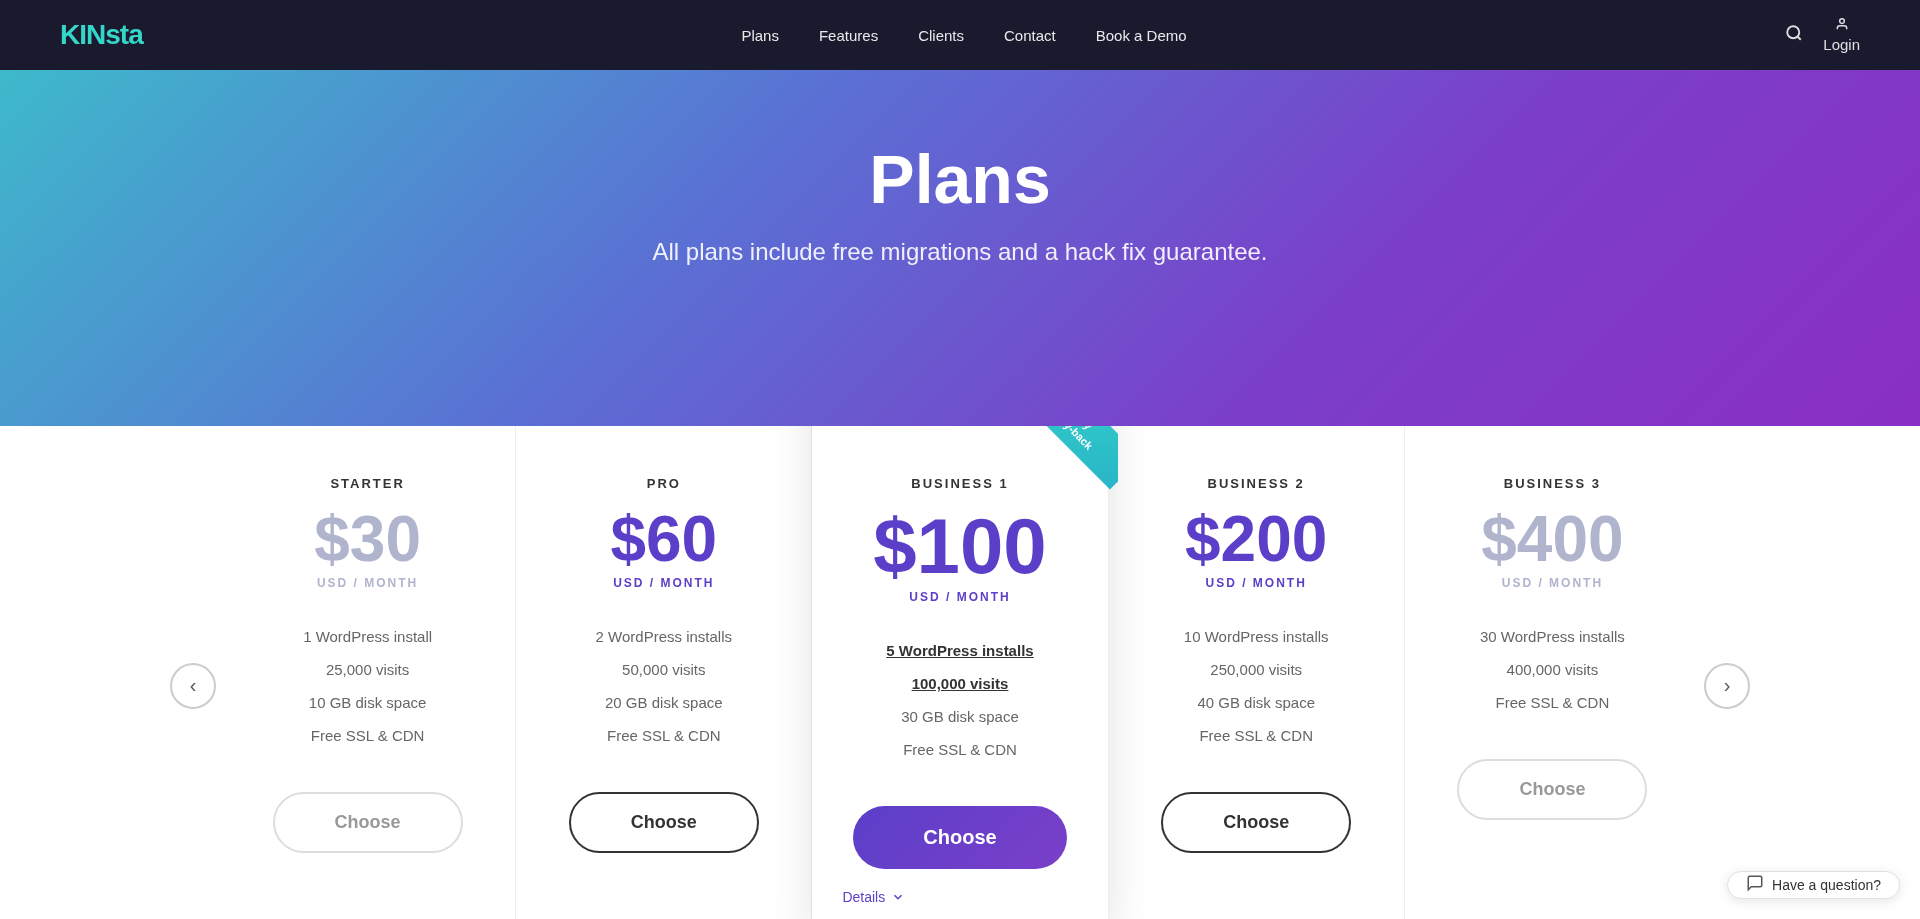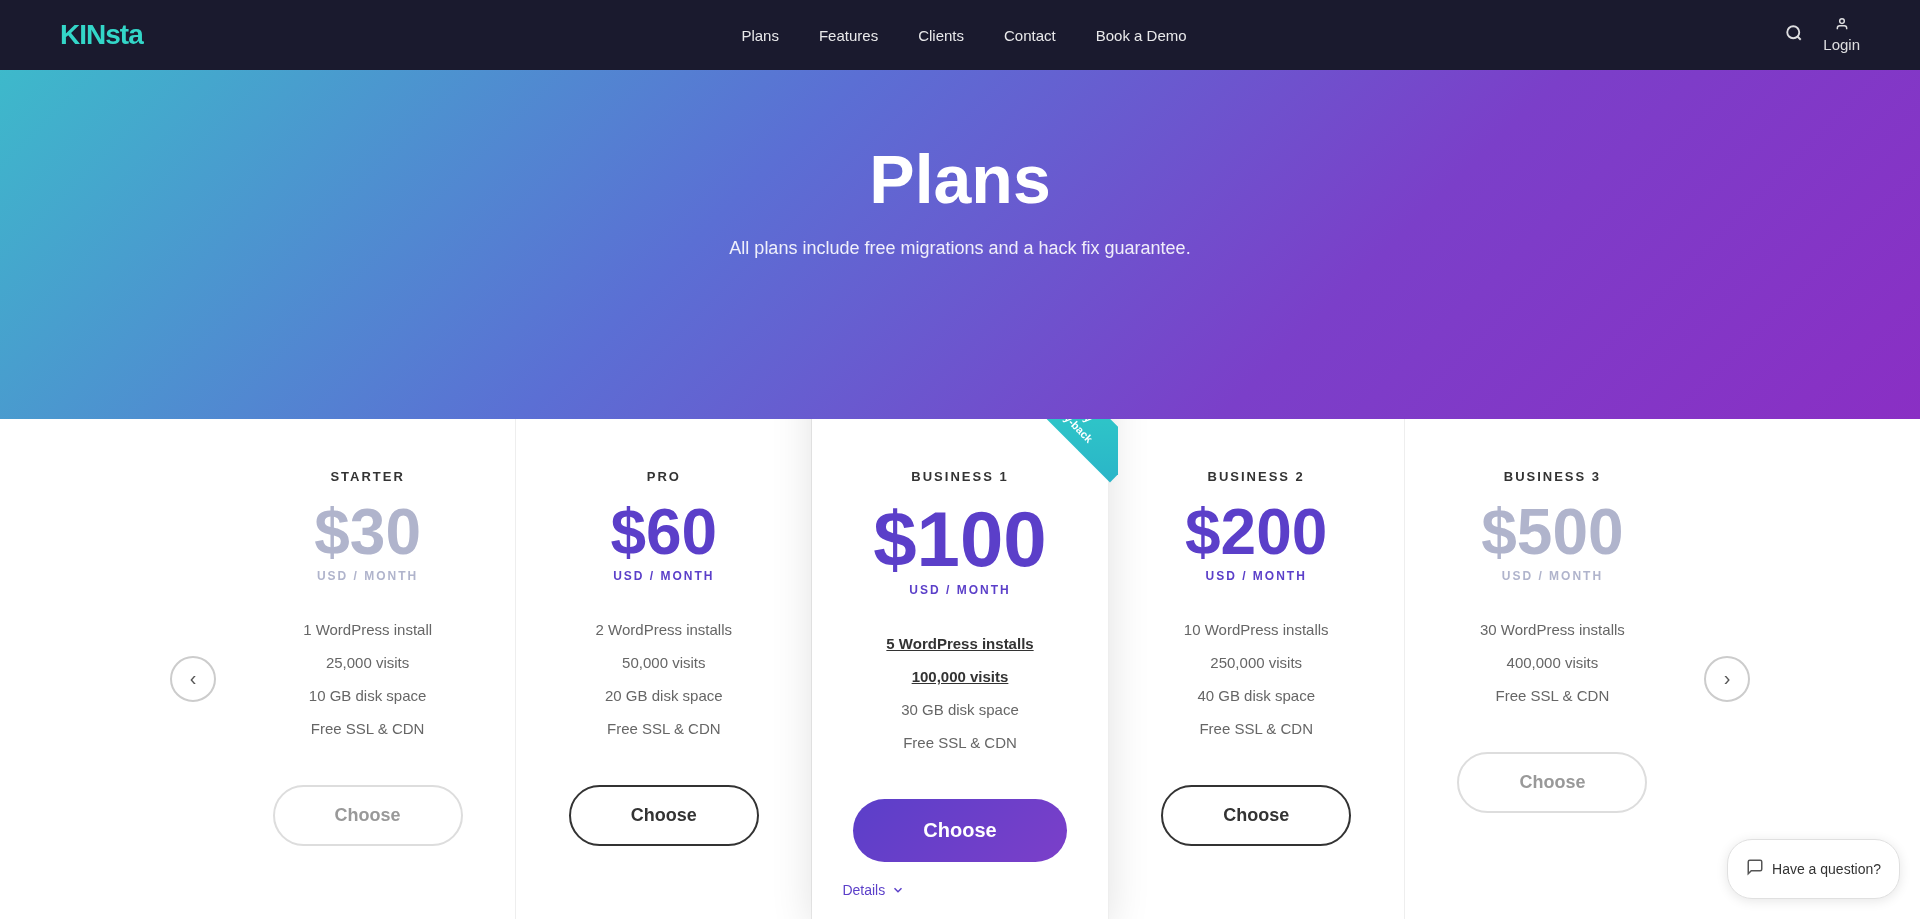--- a/index.html
+++ b/index.html
@@ -25,21 +25,21 @@
 
     
     .hero {
       background: linear-gradient(135deg, #3bbfca 0%, #5b6fd4 40%, #7b3fc9 70%, #8a2fc4 100%);
       padding: 120px 60px 160px;
       text-align: center;
       position: relative;
       overflow: hidden;
     }
     .hero h1 { color: white; font-size: 68px; font-weight: 800; margin-bottom: 20px; }
-    .hero p { color: rgba(255,255,255,0.9); font-size: 18px; font-weight: 400; }
+    .hero p { color: rgba(255,255,255,0.9); font-size: 24px; font-weight: 400; }
 
     
     .plans-section {
       background: white;
       padding: 0 0 60px;
       position: relative;
     }
 
     .plans-wrapper {
       display: flex;
@@ -196,21 +196,21 @@
       line-height: 1.3;
     }
 
     
     .chat-widget {
       position: fixed;
       bottom: 20px; right: 20px;
       background: white;
       border: 1px solid #e0e0e0;
       border-radius: 25px;
-      padding: 18px 18px;
+      padding: 2px 18px;
       display: flex;
       align-items: center;
       gap: 8px;
       font-size: 14px;
       color: #333;
       box-shadow: 0 2px 12px rgba(0,0,0,0.1);
       cursor: pointer;
       z-index: 999;
     }
     .chat-icon { font-size: 16px; }
@@ -312,21 +312,21 @@
           <li>10 WordPress installs</li>
           <li>250,000 visits</li>
           <li>40 GB disk space</li>
           <li>Free SSL &amp; CDN</li>
         </ul>
         <button class="plan-cta outline">Choose</button>
       </div>
 
       <div class="plan-card">
         <div class="plan-name">BUSINESS 3</div>
-        <div class="plan-price muted">$500</div>
+        <div class="plan-price muted">$400</div>
         <div class="plan-period muted">USD / MONTH</div>
         <ul class="plan-features">
           <li>30 WordPress installs</li>
           <li>400,000 visits</li>
           <li>Free SSL &amp; CDN</li>
         </ul>
         <button class="plan-cta muted">Choose</button>
       </div>
 
     </div>

